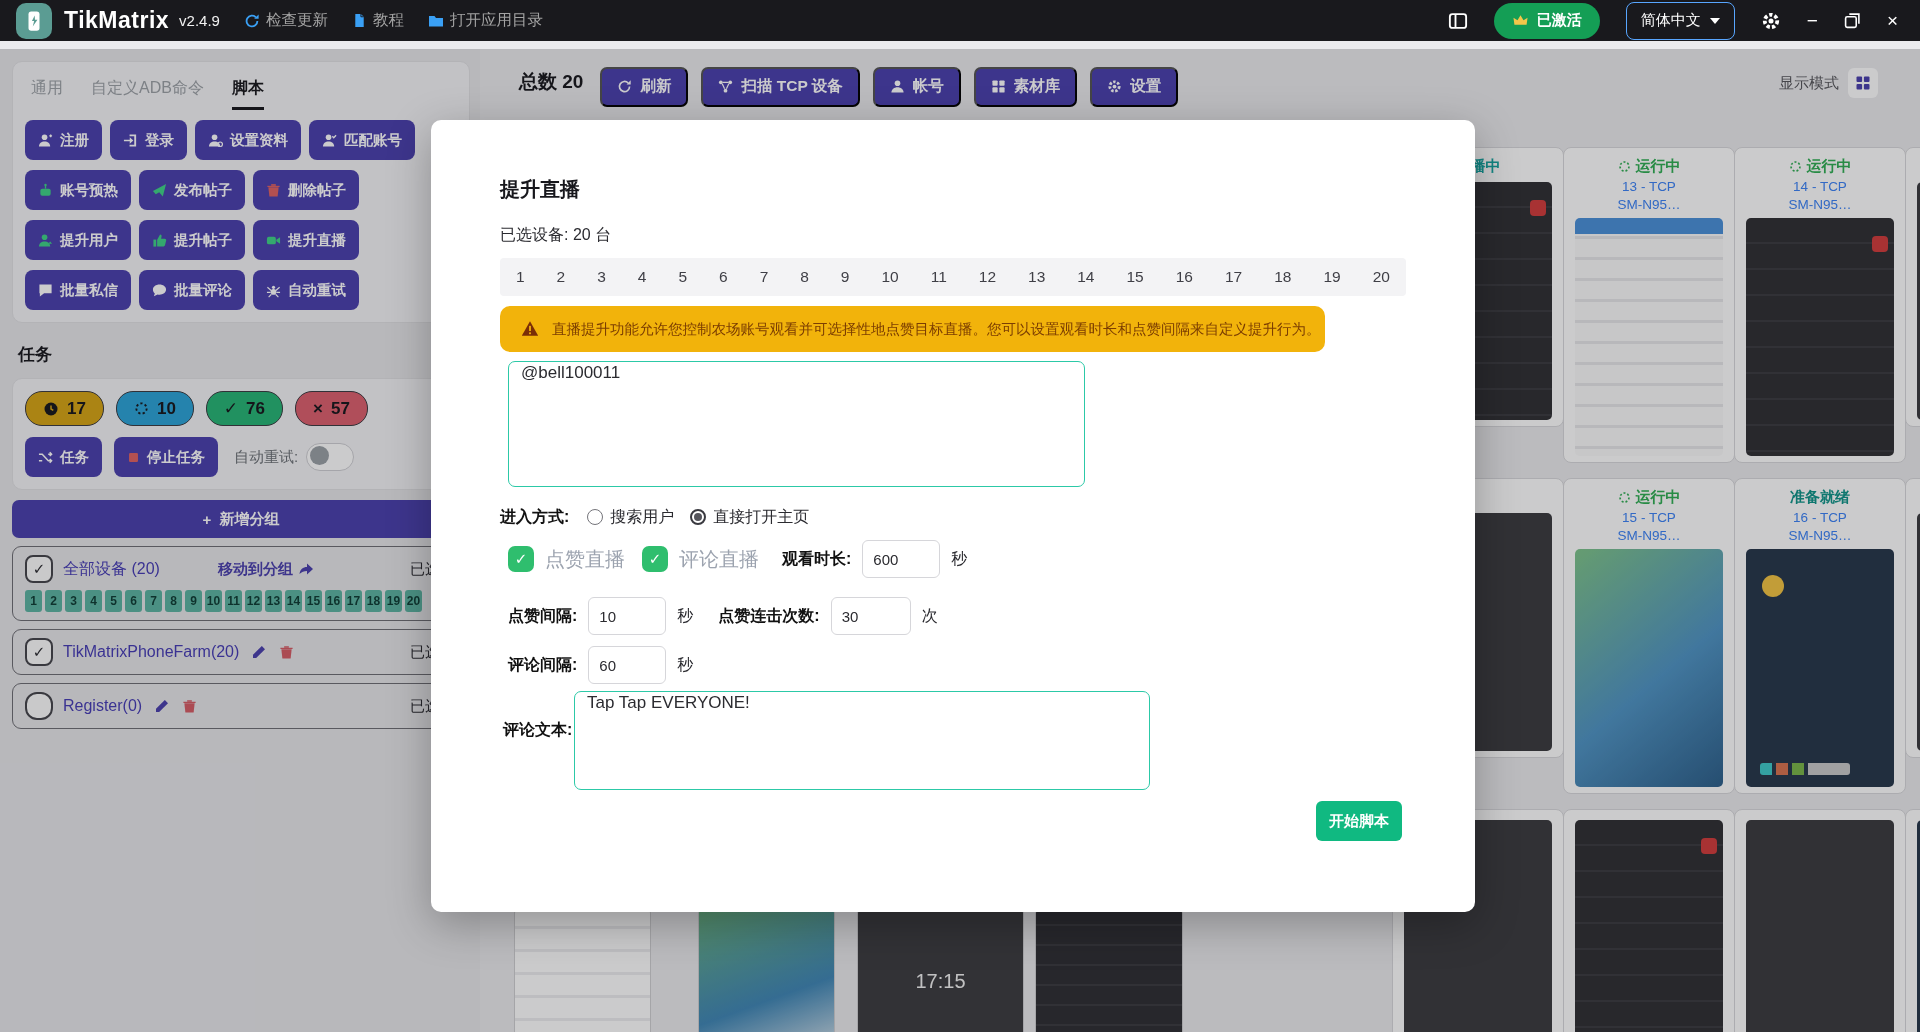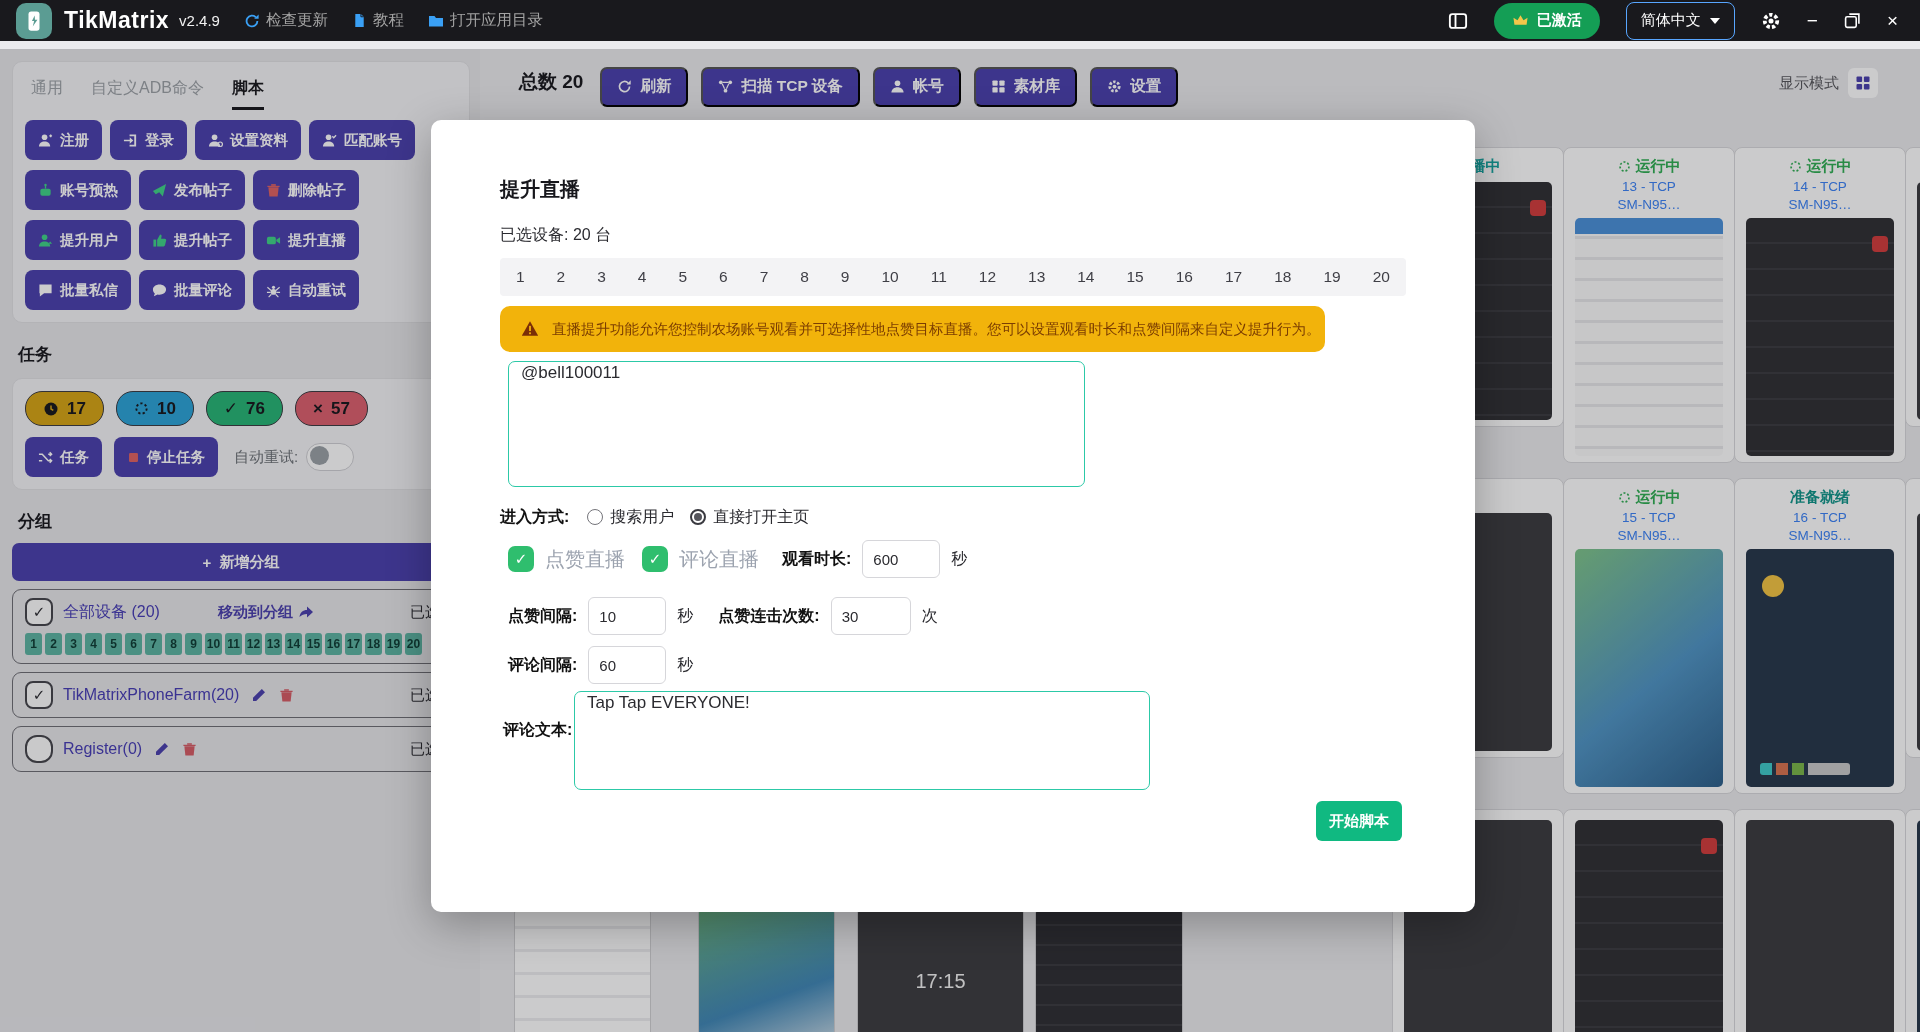--- a/index.html
+++ b/index.html
@@ -396,21 +396,20 @@
         </button>
       <span class="retry">
           <span>自动重试:</span>
         <span class="toggle">
             <span class="knob"></span>
           </span>
       </span>
     </div>
   </div>
 
-  <div class="side-h">分组</div>
   <div class="addgroup">
     <span>+</span>
     <span>新增分组</span>
   </div>
 
   <div class="grow">
     <div class="grow-line">
       <span class="cbx">✓</span>
       <span class="gname">全部设备 (20)</span>
       <span class="gmove">

